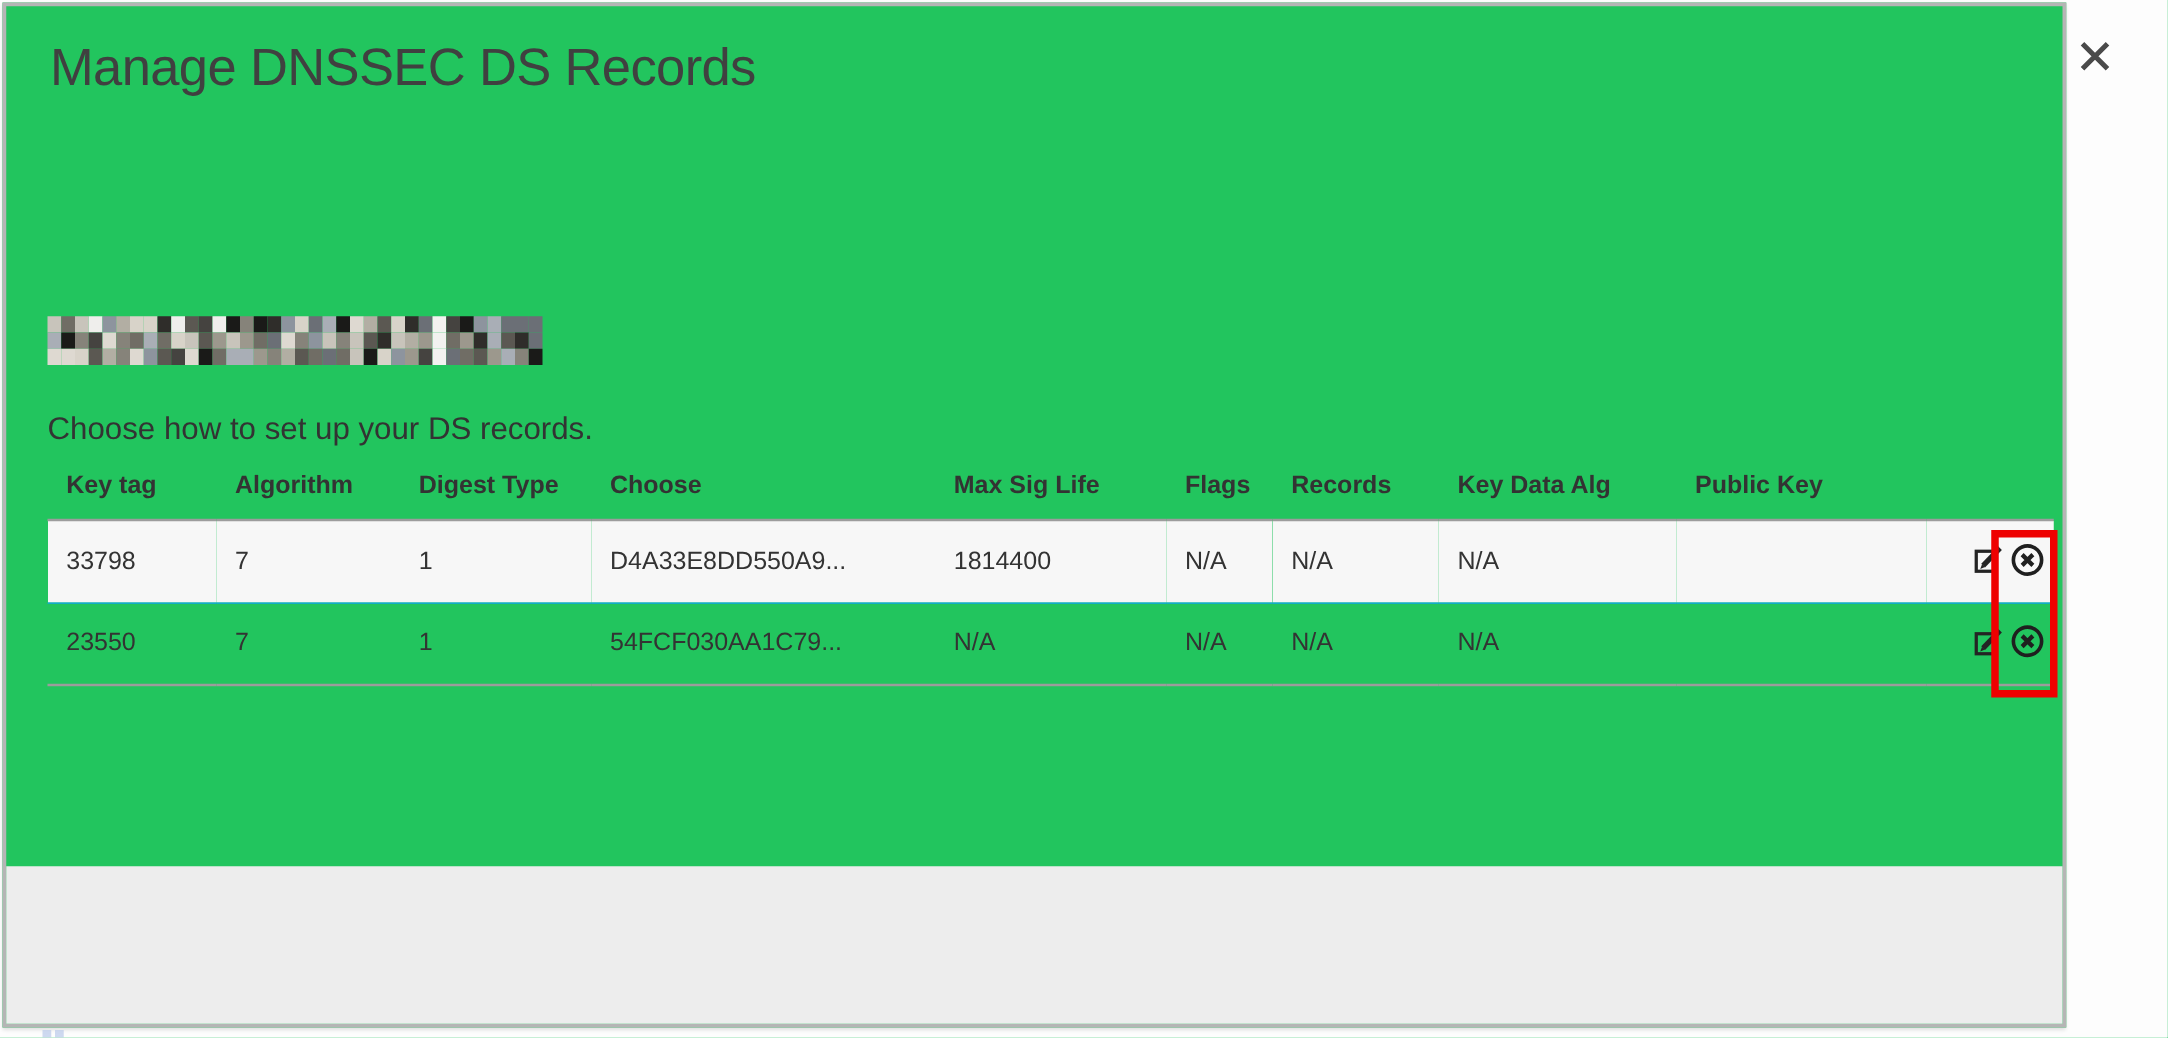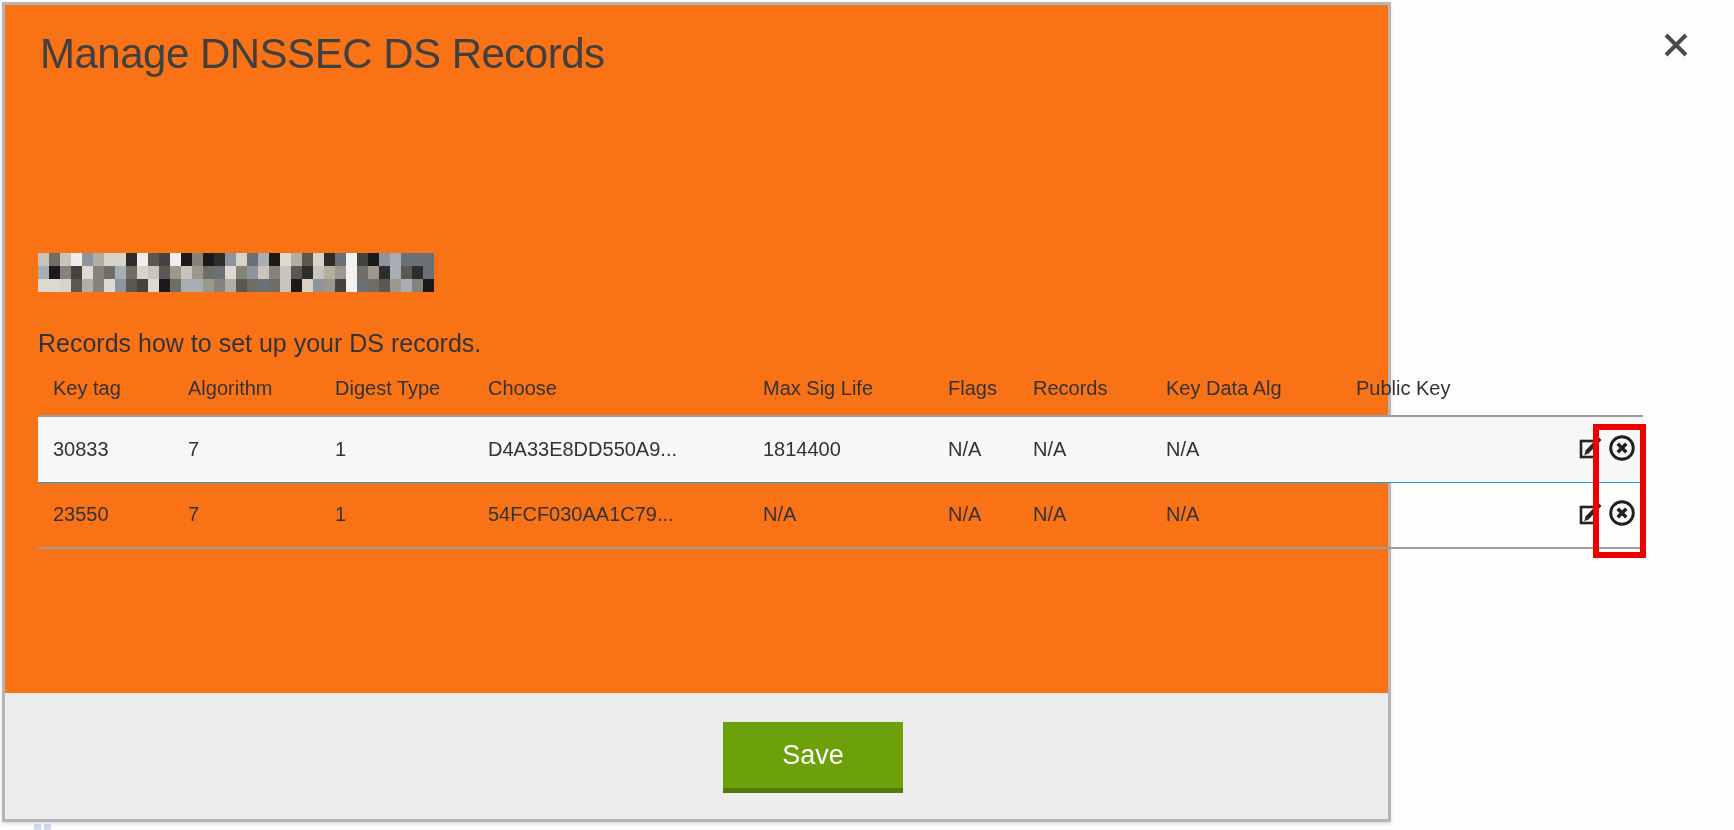--- a/index.html
+++ b/index.html
@@ -1,40 +1,40 @@
 <!DOCTYPE html>
 <html style="--green: #6da10a; --green-dark: #517d08; --blue: #2f79d8; --red: #ee0000;"><head>
 <meta charset="utf-8">
 <style>
   * { margin:0; padding:0; box-sizing:border-box; }
   html,body { width:1734px; height:830px; background:#fdfdfd; overflow:hidden;
               font-family:"Liberation Sans","DejaVu Sans",sans-serif; }
 
-  .dialog { position:absolute; left:2px; top:2px; width:1389px; height:820px;
-            background:#f97316; border:3px solid #b5b5b5;
+  .dialog { position:absolute; left:2px; top:2px; width:1651px; height:820px;
+            background:#22c55e; border:3px solid #b5b5b5;
             box-shadow:0 2px 3px rgba(0,0,0,.12); }
 
   .title { position:absolute; left:35px; top:25px; font-size:42px; font-weight:300;
            letter-spacing:-0.5px; color:#404040; }
 
   .close-btn { position:absolute; left:1650px; top:20px; width:42px; height:42px;
                background:none; border:none; cursor:pointer; display:flex;
                align-items:center; justify-content:center; }
 
   .mosaic { position:absolute; left:33px; top:248px; width:396px; height:39px;
             display:grid; grid-template-columns:repeat(36,11px);
             grid-template-rows:repeat(3,13px); }
   .mosaic div { width:11px; height:13px; }
 
   .instruction { position:absolute; left:33px; top:324px; font-size:25px; color:#333; }
 
   .ds-table { position:absolute; left:33px; top:357px; }
   table { border-collapse:collapse; table-layout:fixed; width:1605px;
           font-size:20px; color:#333; }
-  thead th { height:54px; font-weight:normal; text-align:left; padding:0 15px;
+  thead th { height:54px; font-weight:bold; text-align:left; padding:0 15px;
              white-space:nowrap; overflow:hidden; }
   tbody { border-top:2px solid #9c9c9c; border-bottom:2px solid #9c9c9c; }
   tbody tr { height:66px; }
   tbody tr:nth-child(1) { background:#f7f7f7; }
   tbody tr + tr { border-top:1px solid #0ea5e9; }
   td { padding:0 15px; white-space:nowrap; overflow:hidden; }
   td.actions { padding:0 6px 0 0; }
   .action-wrap { display:flex; justify-content:flex-end; align-items:center; gap:3px; }
   .icon-btn { background:none; border:none; cursor:pointer; padding:0;
               display:flex; align-items:center; }
@@ -181,21 +181,21 @@
       <div style="background: rgb(243, 242, 240);"></div>
       <div style="background: rgb(107, 111, 118);"></div>
       <div style="background: rgb(112, 109, 101);"></div>
       <div style="background: rgb(91, 88, 82);"></div>
       <div style="background: rgb(156, 152, 141);"></div>
       <div style="background: rgb(169, 174, 182);"></div>
       <div style="background: rgb(134, 131, 122);"></div>
       <div style="background: rgb(26, 26, 24);"></div>
     </div>
 
-  <div class="instruction">Records how to set up your DS records.</div>
+  <div class="instruction">Choose how to set up your DS records.</div>
 
   <div class="ds-table">
     <table>
       <colgroup>
         <col style="width:135px">
           <col style="width:147px">
           <col style="width:153px">
         <col style="width:275px">
           <col style="width:185px">
           <col style="width:85px">
@@ -213,21 +213,21 @@
           <th>Max Sig Life</th>
           <th>Flags</th>
           <th>Records</th>
           <th>Key Data Alg</th>
           <th>Public Key</th>
           <th></th>
         </tr>
       </thead>
       <tbody>
         <tr>
-          <td>30833</td>
+          <td>33798</td>
           <td>7</td>
           <td>1</td>
           <td>D4A33E8DD550A9...</td>
           <td>1814400</td>
           <td>N/A</td>
           <td>N/A</td>
           <td>N/A</td>
           <td></td>
           <td class="actions">
             <div class="action-wrap">
@@ -284,19 +284,18 @@
           </td>
         </tr>
       </tbody>
     </table>
   </div>
 
   <div class="red-annotation"></div>
 
 
   <div class="footer">
-    <button class="save-btn">Save</button>
   </div>
 
 </div>
 
 <div class="smudge a"></div>
 <div class="smudge b"></div>
 
 </body></html>

